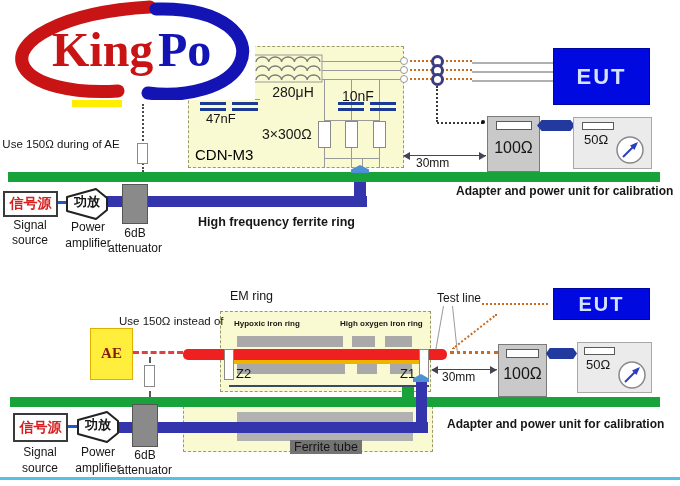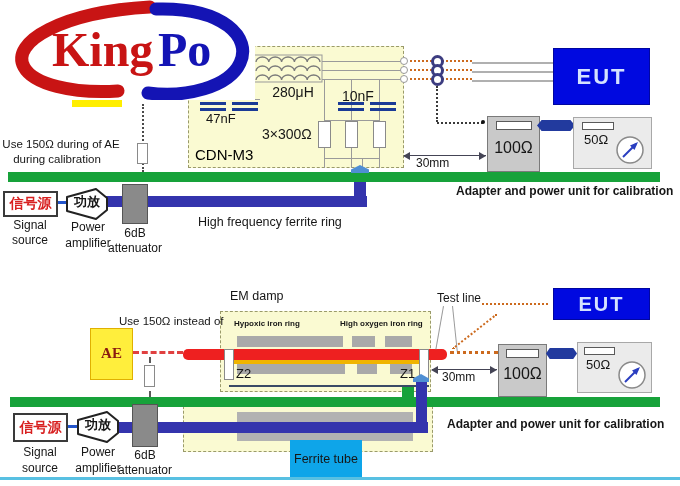--- a/index.html
+++ b/index.html
@@ -127,21 +127,20 @@
     <div class="resh" style="left:8px;top:4px;width:32px;height:8px"></div>
     <div class="txt" style="left:10px;top:15px;font-size:13px">50Ω</div>
     <svg class="a" style="left:40px;top:16px" width="32" height="32" viewBox="0 0 32 32">
       <circle cx="16" cy="16" r="13" fill="#fff" stroke="#8a8a8a" stroke-width="1.5"></circle>
       <line x1="9" y1="23" x2="22" y2="10" stroke="#2a3ec0" stroke-width="2"></line>
       <polygon points="24,8 16,11.5 20.5,16" fill="#2a3ec0"></polygon>
     </svg>
   </div>
 
   <div class="txt ctr" style="left:0;top:138px;width:122px;font-size:11.5px">Use 150Ω during of AE</div>
-  <div class="txt ctr" style="left:0;top:153px;width:114px;font-size:11.5px">during calibration</div>
   <div class="a" style="left:72px;top:100px;width:50px;height:7px;background:#ffee00"></div>
   <div class="dotv" style="left:142px;top:104px;height:68px"></div>
   <div class="resv" style="left:137px;top:143px;width:11px;height:21px"></div>
 
   <div class="bluebar" style="left:354px;top:174px;width:12px;height:33px"></div>
 
   <div class="green" style="left:8px;top:172px;width:652px;height:10px"></div>
   <div class="bluecap" style="left:351px;top:165px;width:18px;height:8px"></div>
 
   <div class="txt" style="left:456px;top:185px;font-size:12px;font-weight:600">Adapter and power unit for calibration</div>
@@ -155,23 +154,23 @@
     <polygon points="1,9 30,1 41,10 41,22 30,31 1,23" fill="#fff" stroke="#222" stroke-width="2" stroke-linejoin="round"></polygon>
   </svg>
   <div class="txt" style="left:74px;top:195px;font-size:13px;font-weight:bold">功放</div>
   <div class="a" style="left:122px;top:184px;width:26px;height:40px;background:#8a8a8a;border:1px solid #555;box-sizing:border-box"></div>
   <div class="txt ctr" style="left:4px;top:219px;width:52px;font-size:12px">Signal</div>
   <div class="txt ctr" style="left:4px;top:234px;width:52px;font-size:12px">source</div>
   <div class="txt ctr" style="left:66px;top:221px;width:44px;font-size:12px">Power</div>
   <div class="txt ctr" style="left:60px;top:237px;width:56px;font-size:12px">amplifier</div>
   <div class="txt ctr" style="left:118px;top:227px;width:34px;font-size:12px">6dB</div>
   <div class="txt ctr" style="left:106px;top:242px;width:58px;font-size:12px">attenuator</div>
-  <div class="txt" style="left:198px;top:215px;font-size:12.5px;font-weight:400">High frequency ferrite ring</div>
-
-  <div class="txt" style="left:230px;top:289px;font-size:12.5px">EM damp</div>
+  <div class="txt" style="left:198px;top:215px;font-size:12.5px;font-weight:700">High frequency ferrite ring</div>
+
+  <div class="txt" style="left:230px;top:289px;font-size:12.5px">EM ring</div>
 
   <div class="ybox" style="left:220px;top:311px;width:211px;height:81px"></div>
   <div class="txt" style="left:234px;top:319px;font-size:8px;font-weight:bold">Hypoxic iron ring</div>
   <div class="txt" style="left:340px;top:319px;font-size:8px;font-weight:bold">High oxygen iron ring</div>
 
   <div class="graybar" style="left:237px;top:336px;width:106px;height:11px"></div>
   <div class="graybar" style="left:352px;top:336px;width:23px;height:11px"></div>
   <div class="graybar" style="left:385px;top:336px;width:27px;height:11px"></div>
 
   <div class="a" style="left:183px;top:349px;width:264px;height:11px;background:#ee2020;border-radius:5px"></div>
@@ -246,21 +245,21 @@
   </svg>
   <div class="txt" style="left:85px;top:418px;font-size:13px;font-weight:bold">功放</div>
   <div class="a" style="left:132px;top:404px;width:26px;height:43px;background:#8a8a8a;border:1px solid #555;box-sizing:border-box"></div>
   <div class="txt ctr" style="left:14px;top:446px;width:52px;font-size:12px">Signal</div>
   <div class="txt ctr" style="left:14px;top:462px;width:52px;font-size:12px">source</div>
   <div class="txt ctr" style="left:76px;top:446px;width:44px;font-size:12px">Power</div>
   <div class="txt ctr" style="left:70px;top:462px;width:56px;font-size:12px">amplifier</div>
   <div class="txt ctr" style="left:128px;top:449px;width:34px;font-size:12px">6dB</div>
   <div class="txt ctr" style="left:116px;top:464px;width:58px;font-size:12px">attenuator</div>
 
-  <div class="txt" style="left:290px;top:440px;font-size:12.5px;background:#0ea5e9;padding:12px 4px">Ferrite tube</div>
+  <div class="txt" style="left:290px;top:440px;font-size:12.5px;background:#737373;padding:0 4px">Ferrite tube</div>
 
   <div class="a" style="left:0;top:477px;width:680px;height:3px;background:#58c0e2"></div>
 
   <div class="a" style="left:0;top:0;width:255px;height:100px;background:#fff">
     <svg width="255" height="100" viewBox="0 0 255 100">
       <path d="M150,7 C62,12 10,42 24,67 C33,84 72,94 118,91" fill="none" stroke="#c81414" stroke-width="13" stroke-linecap="round"></path>
       <path d="M156,9 C224,7 252,38 240,63 C229,87 186,98 148,93" fill="none" stroke="#1414b4" stroke-width="13" stroke-linecap="round"></path>
     </svg>
     <span class="txt" style="left:52px;top:22px;font-family:'Liberation Serif',serif;font-weight:bold;font-size:48px;color:#c81414">King</span>
     <span class="txt" style="left:158px;top:22px;font-family:'Liberation Serif',serif;font-weight:bold;font-size:48px;color:#1414b4">Po</span>

